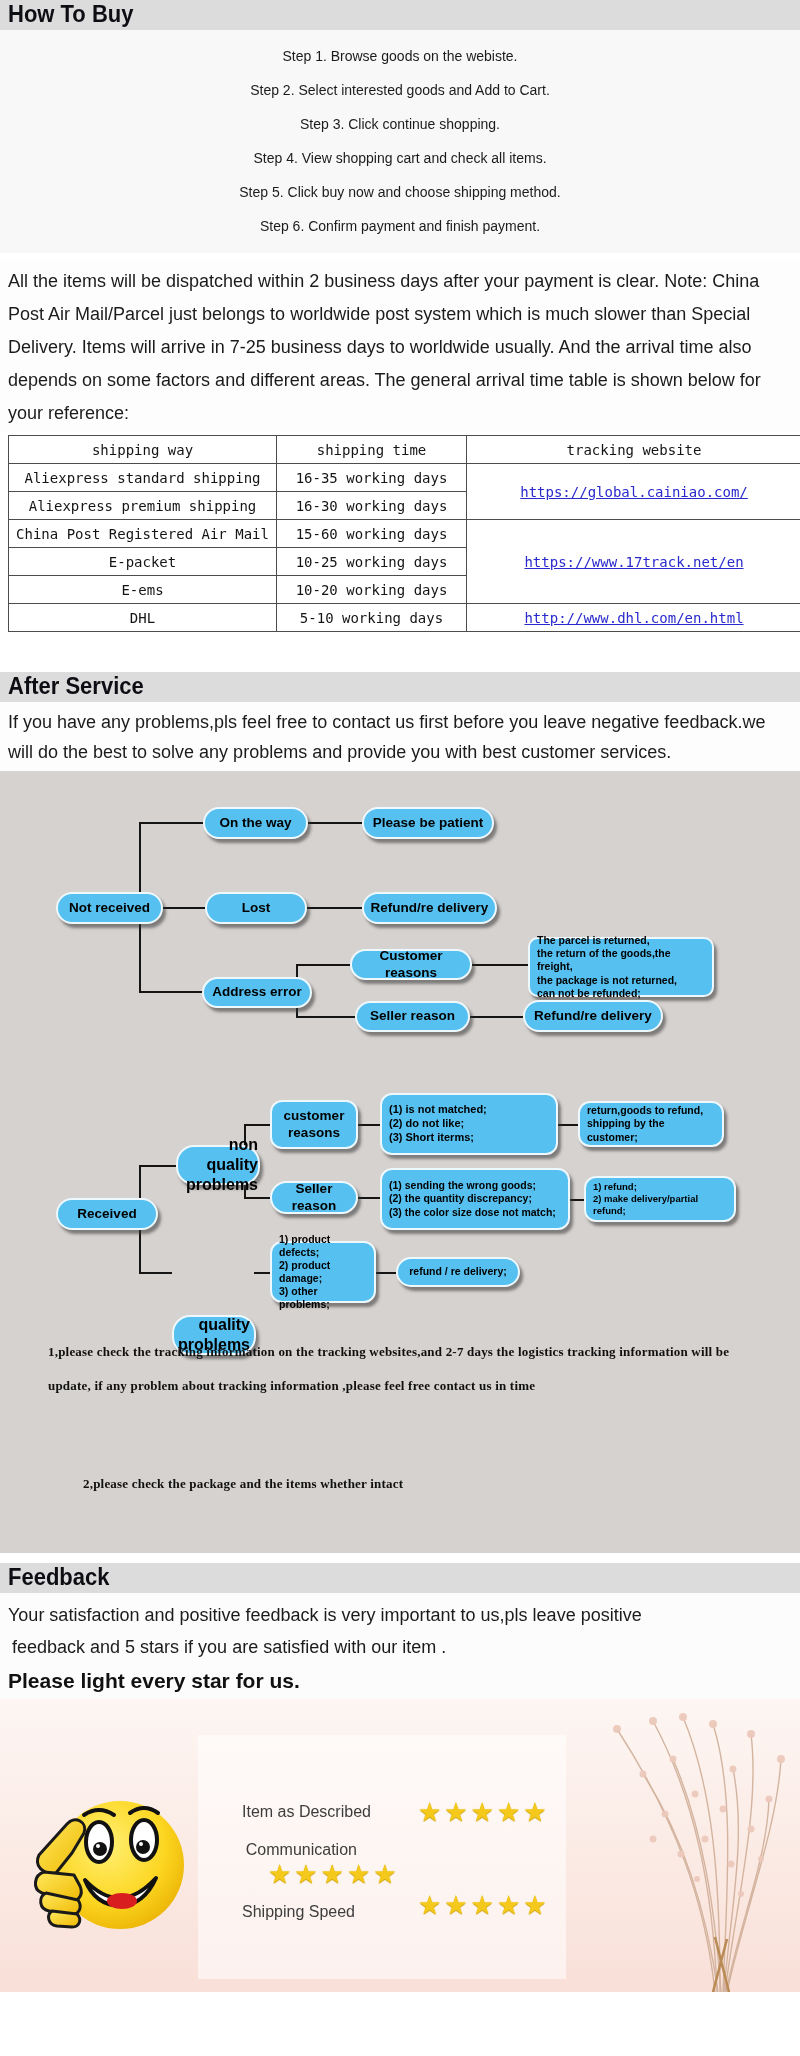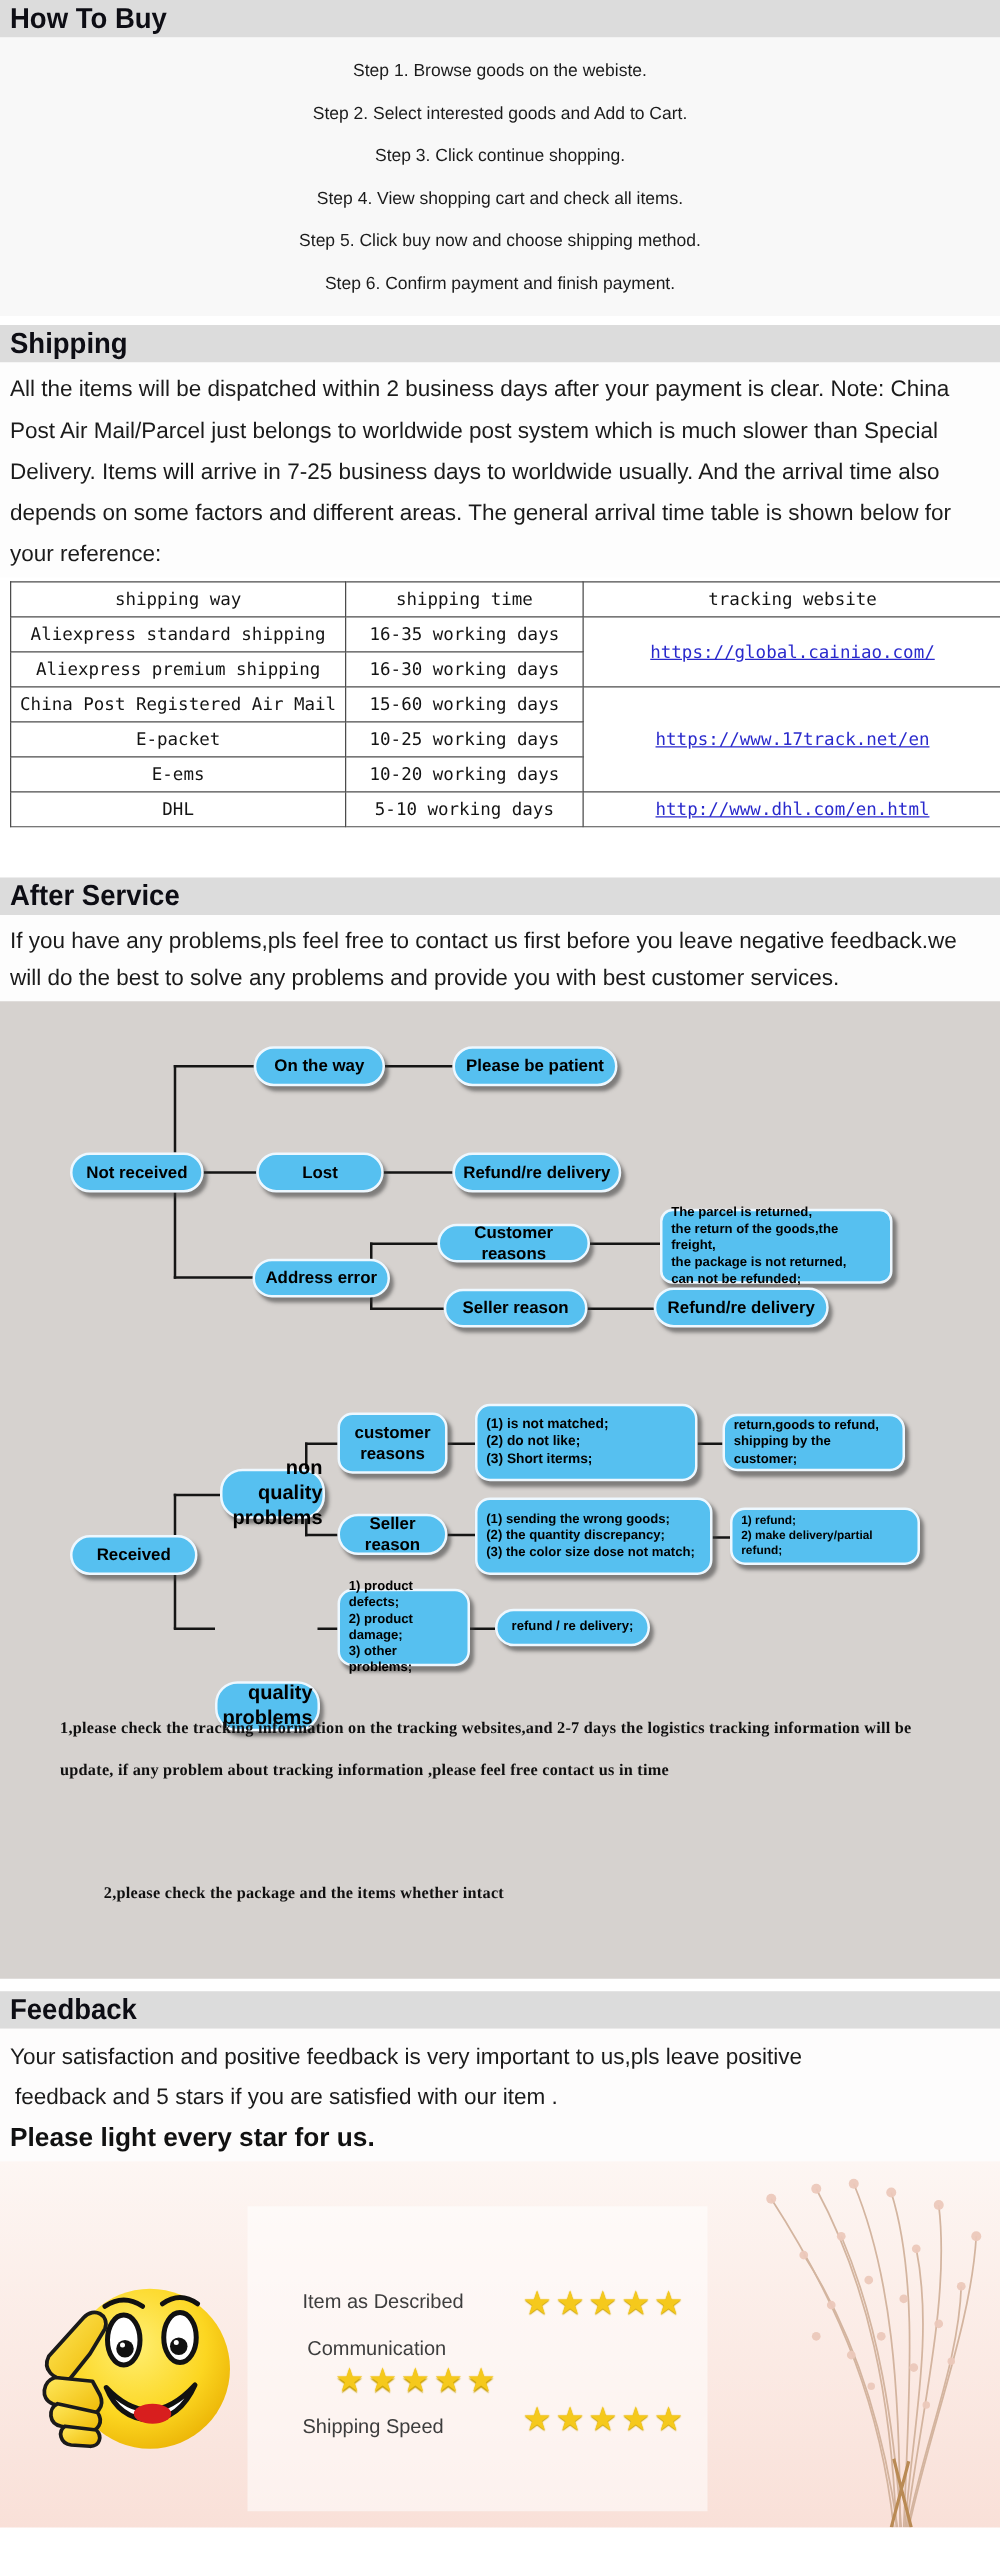--- a/index.html
+++ b/index.html
@@ -67,23 +67,20 @@
   <div class="steps">
     <div class="step">Step 1. Browse goods on the webiste.</div>
     <div class="step">Step 2. Select interested goods and Add to Cart.</div>
     <div class="step">Step 3. Click continue shopping.</div>
     <div class="step">Step 4. View shopping cart and check all items.</div>
     <div class="step">Step 5. Click buy now and choose shipping method.</div>
     <div class="step">Step 6. Confirm payment and finish payment.</div>
   </div>
   <div class="gap7"></div>
 
-  <div class="sec-header">
-    <span>Shipping</span>
-  </div>
   <div class="para">All the items will be dispatched within 2 business days after your payment is clear. Note: China Post Air Mail/Parcel just belongs to worldwide post system which is much slower than Special Delivery. Items will arrive in 7-25 business days to worldwide usually. And the arrival time also depends on some factors and different areas. The general arrival time table is shown below for your reference:</div>
 
   <table class="ship">
     <tbody>
         <tr>
       <th class="c1">shipping way</th>
       <th class="c2">shipping time</th>
       <th class="c3">tracking website</th>
     </tr>
     <tr>

